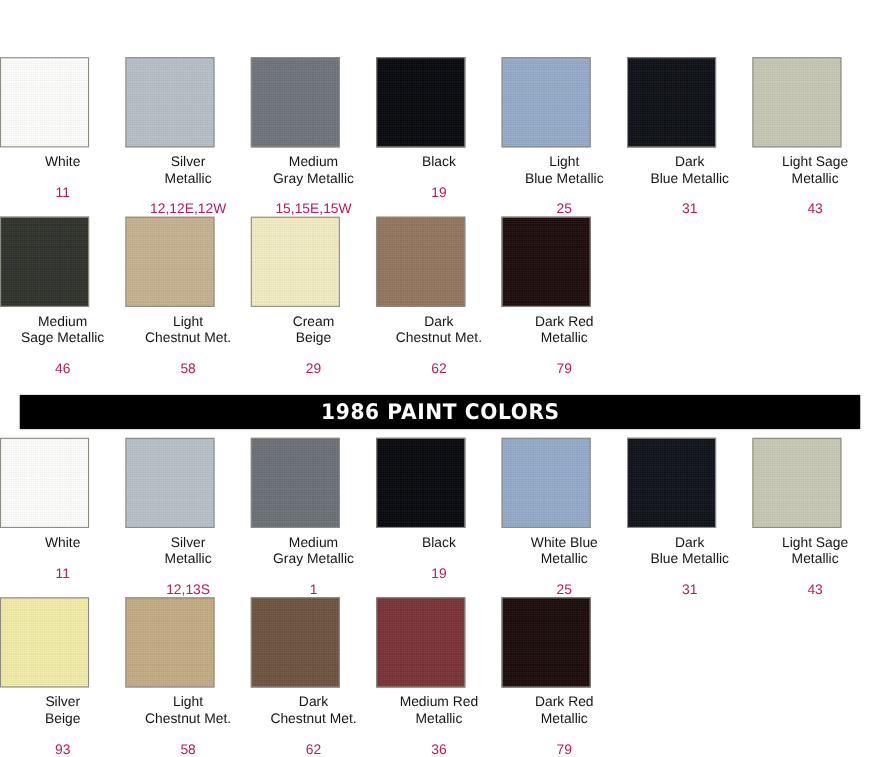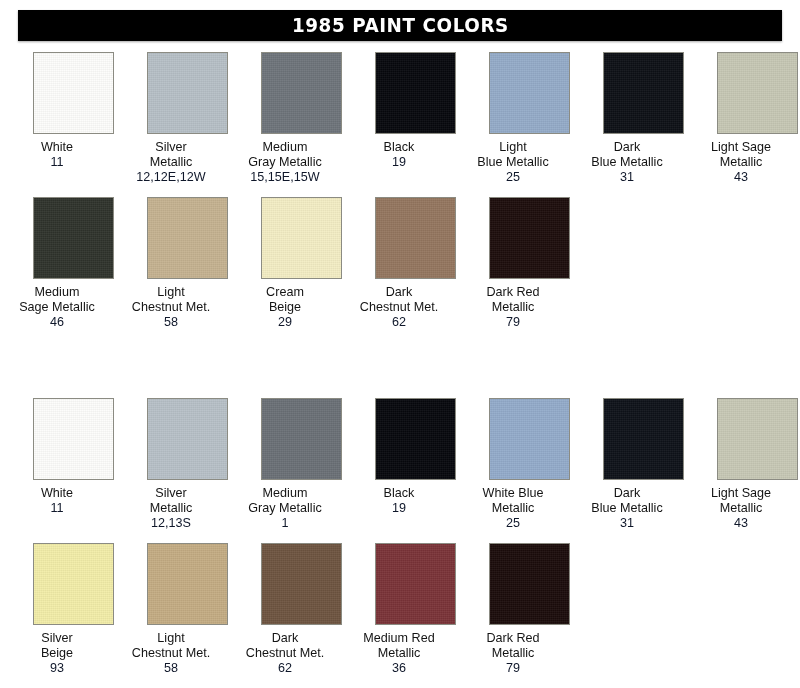--- a/index.html
+++ b/index.html
@@ -50,21 +50,21 @@
     position: absolute;
     left: 0;
     width: 800px;
     display: flex;
   }
   .swatch-cell {
     width: 114px;
     flex: 0 0 114px;
     display: flex;
     flex-direction: column;
-    align-items: flex-end;
+    align-items: flex-start;
   }
   .swatch-chip {
     width: 81px;
     height: 82px;
     border: 1px solid #8b8b82;
     box-sizing: border-box;
     position: relative;
     background-repeat: repeat;
   }
   
@@ -86,32 +86,30 @@
     line-height: 15.2px;
     color: #141414;
     white-space: pre-line;
     width: 114px;
   }
   .swatch-code {
     text-align: center;
     font-family: "Liberation Sans", sans-serif;
     font-size: 12.6px;
     line-height: 15.2px;
-    color: #0f172a;
+    color: #be185d;
     width: 114px;
+    margin-top: 13px;
   }
 </style>
 </head>
 <body>
 
 <div class="page">
 
-  <div class="section-header" style="top:10px;">
-    <span class="title">1985 PAINT COLORS</span>
-  </div>
 
   <div class="swatch-row" style="top:52px;">
 
     <div class="swatch-cell">
       <div class="swatch-chip" style="background-color: rgb(253, 253, 251);"></div>
       <div class="swatch-label">White</div>
       <div class="swatch-code">11</div>
     </div>
 
     <div class="swatch-cell">
@@ -187,20 +185,23 @@
     </div>
 
     <div class="swatch-cell">
       <div class="swatch-chip" style="background-color: rgb(29, 13, 12);"></div>
       <div class="swatch-label">Dark Red
 Metallic</div>
       <div class="swatch-code">79</div>
     </div>
   </div>
 
+  <div class="section-header" style="top:359px;">
+    <span class="title">1986 PAINT COLORS</span>
+  </div>
 
   <div class="swatch-row" style="top:398px;">
 
     <div class="swatch-cell">
       <div class="swatch-chip" style="background-color: rgb(253, 253, 251);"></div>
       <div class="swatch-label">White</div>
       <div class="swatch-code">11</div>
     </div>
 
     <div class="swatch-cell">

